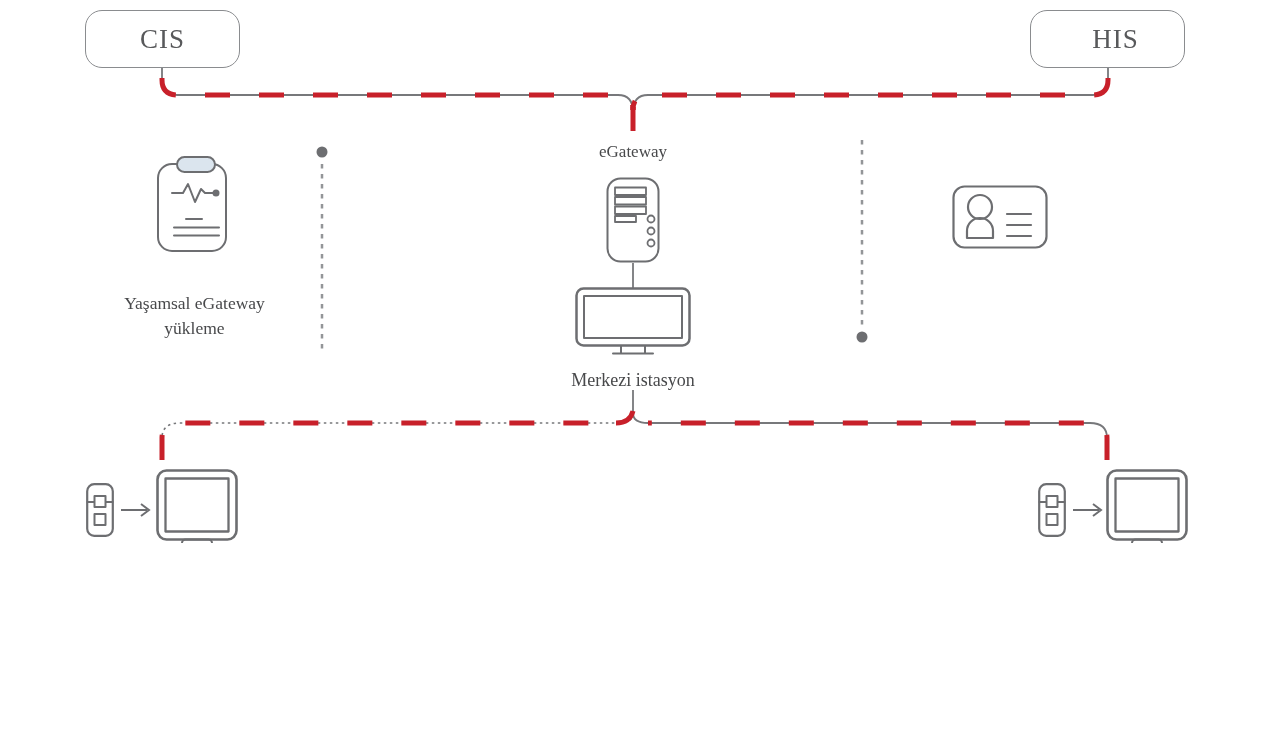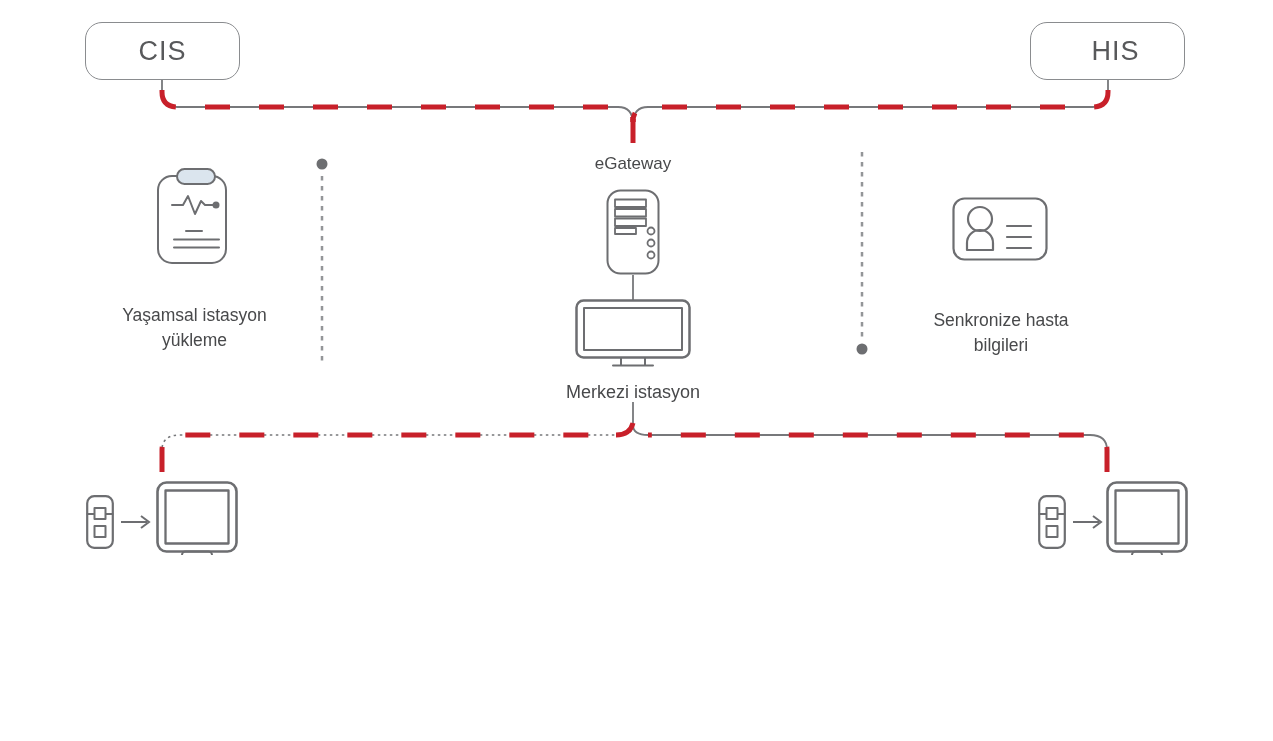--- a/index.html
+++ b/index.html
@@ -2,21 +2,21 @@
 <html style="--accent-red: #c8202a; --line-gray: #77787b; --icon-gray: #6d6e71; --dotted-gray: #939598; --text-gray: #48494b; --node-border: #8a8c8f; --node-text: #58595b; --clip-fill: #dbe5ee;"><head>
 <meta charset="utf-8">
 <style>
   :root{
     --accent-red:#c8202a; --line-gray:#77787b; --icon-gray:#6d6e71;
     --dotted-gray:#939598; --text-gray:#48494b; --node-border:#8a8c8f;
     --node-text:#58595b; --clip-fill:#dbe5ee;
   }
   html,body{margin:0;padding:0;background:#fff;}
   .stage{position:relative;width:1273px;height:543px;background:#fff;overflow:hidden;
-         font-family:Liberation Sans, sans-serif;margin-top:12px;}
+         font-family:Liberation Serif, serif;}
   .stage svg{display:block;}
   .layer{position:absolute;left:0;top:0;width:1273px;height:741px;}
   .node{position:absolute;width:155px;height:58px;border:1.7px solid var(--node-border);
         border-radius:17px;display:flex;align-items:center;justify-content:center;
         font-size:27px;letter-spacing:1px;color:var(--node-text);background:#fff;box-sizing:border-box;}
   .label{position:absolute;color:var(--text-gray);text-align:center;}
   .lbl-gateway{left:533px;top:142px;width:200px;font-size:17px;}
   .lbl-station{left:513px;top:370px;width:240px;font-size:18px;}
   .note{font-size:17.5px;line-height:25px;}
   .note-left{left:112px;top:291px;width:165px;}
@@ -225,16 +225,15 @@
     </svg>
   <svg class="icon" style="left:1041px;top:645px;" width="146" height="95">
       <use href="#sym-bed"></use>
     </svg>
   <svg class="icon" style="left:1212px;top:631px;" width="54" height="107">
       <use href="#sym-rack"></use>
     </svg>
 
   <div class="label lbl-station">Merkezi istasyon</div>
   <div class="label lbl-gateway">eGateway</div>
-  <div class="label note note-left">Yaşamsal istasyon yükleme</div>
-  <div class="label note note-right">Senkronize hasta bilgileri</div>
+  <div class="label note note-left">Yaşamsal eGateway yükleme</div>
 
 </div>
 
 </body></html>

